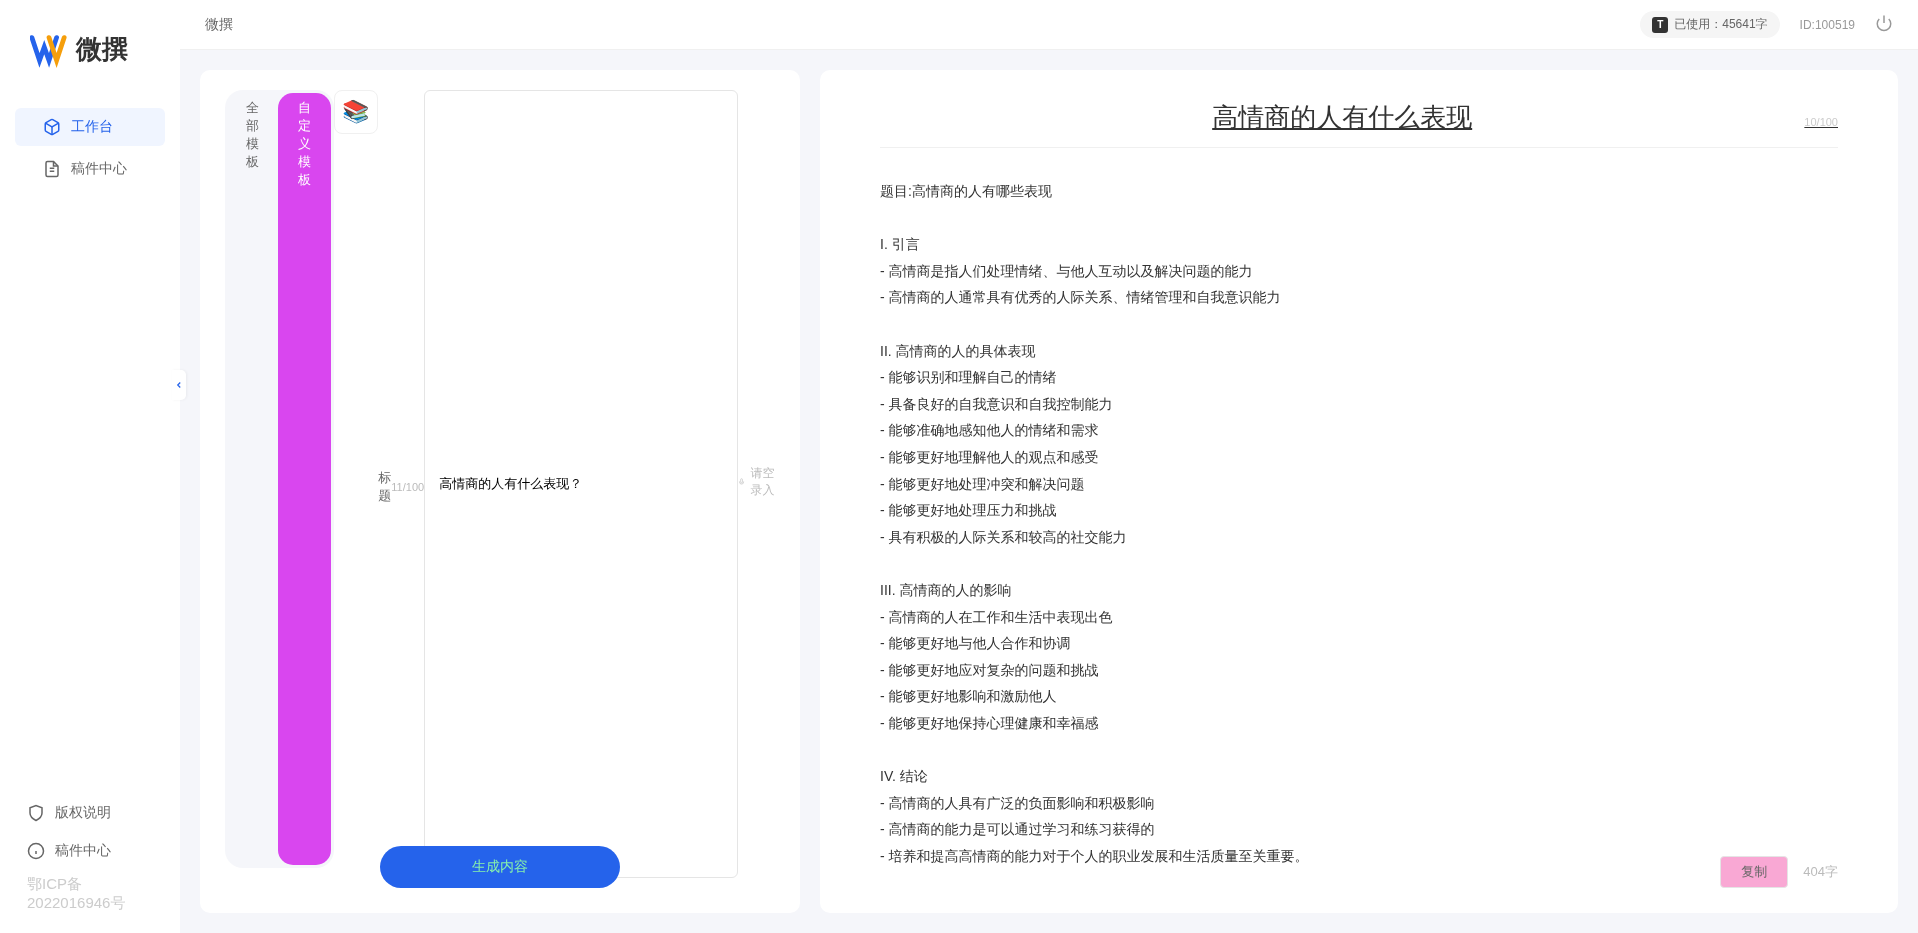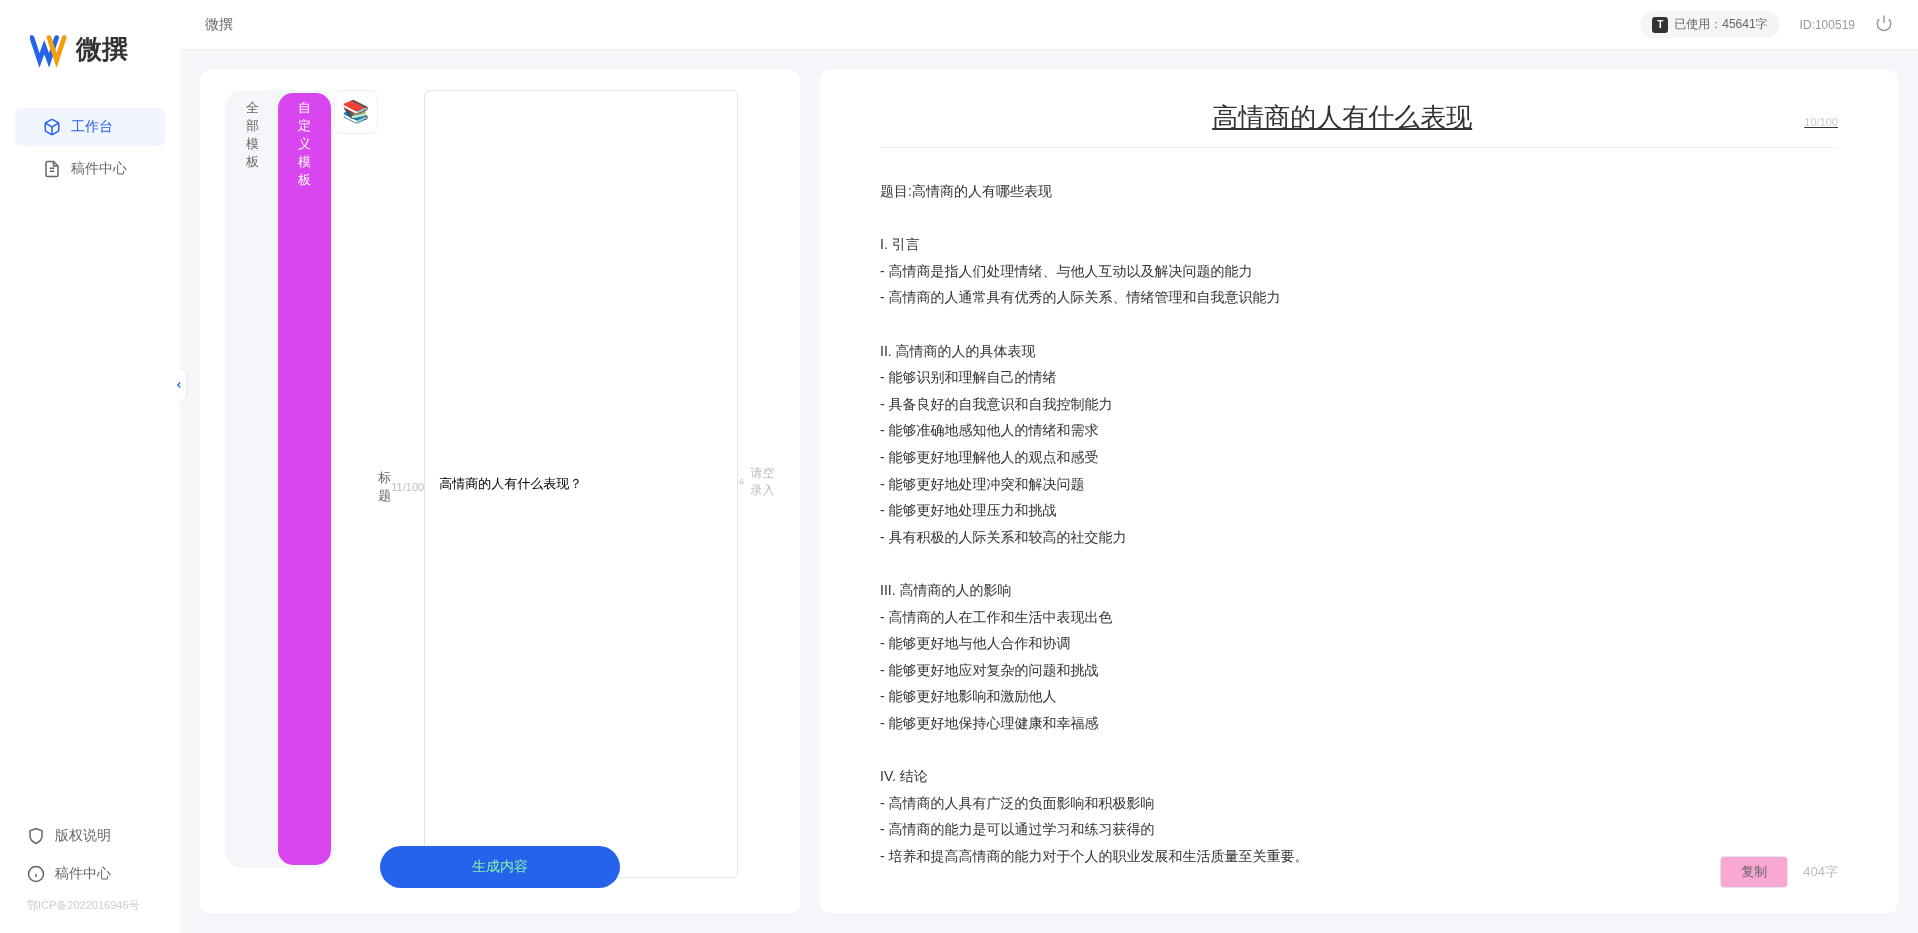--- a/index.html
+++ b/index.html
@@ -11,21 +11,21 @@
 .logo-text { font-size: 26px; font-weight: 600; color: #333; }
 
 .nav-list { flex: 1; padding: 0 15px; }
 .nav-item { display: flex; align-items: center; gap: 10px; padding: 10px 28px; border-radius: 6px; cursor: pointer; color: #666; font-size: 14px; margin-bottom: 4px; }
 .nav-item.active { color: #2563eb; background: #f0f5ff; }
 .nav-item svg { width: 18px; height: 18px; }
 
 .sidebar-bottom { padding: 0 15px 15px; }
 .bottom-item { display: flex; align-items: center; gap: 10px; padding: 10px 12px; color: #666; font-size: 14px; cursor: pointer; }
 .bottom-item svg { width: 18px; height: 18px; }
-.icp { font-size: 11px; color: #ccc; padding: 5px 12px; }
+.icp { font-size: 15px; color: #ccc; padding: 5px 12px; }
 
 .collapse-handle { position: fixed; left: 172px; top: 370px; width: 14px; height: 30px; background: #fff; border-radius: 0 5px 5px 0; display: flex; align-items: center; justify-content: center; cursor: pointer; box-shadow: 1px 0 3px rgba(0,0,0,0.05); }
 
 .topbar { position: fixed; left: 180px; right: 0; top: 0; height: 50px; background: #fff; display: flex; align-items: center; padding: 0 25px; border-bottom: 1px solid #f0f0f0; }
 .breadcrumb { font-size: 14px; color: #666; }
 .topbar-right { margin-left: auto; display: flex; align-items: center; gap: 20px; }
 .usage-badge { display: flex; align-items: center; gap: 6px; background: #f5f5f5; padding: 5px 12px; border-radius: 14px; font-size: 12px; color: #666; }
 .usage-badge .t-icon { background: #333; color: #fff; width: 16px; height: 16px; border-radius: 3px; display: flex; align-items: center; justify-content: center; font-size: 10px; font-weight: bold; }
 .user-id { font-size: 12px; color: #999; }
 .power-icon svg { width: 18px; height: 18px; color: #999; cursor: pointer; }

